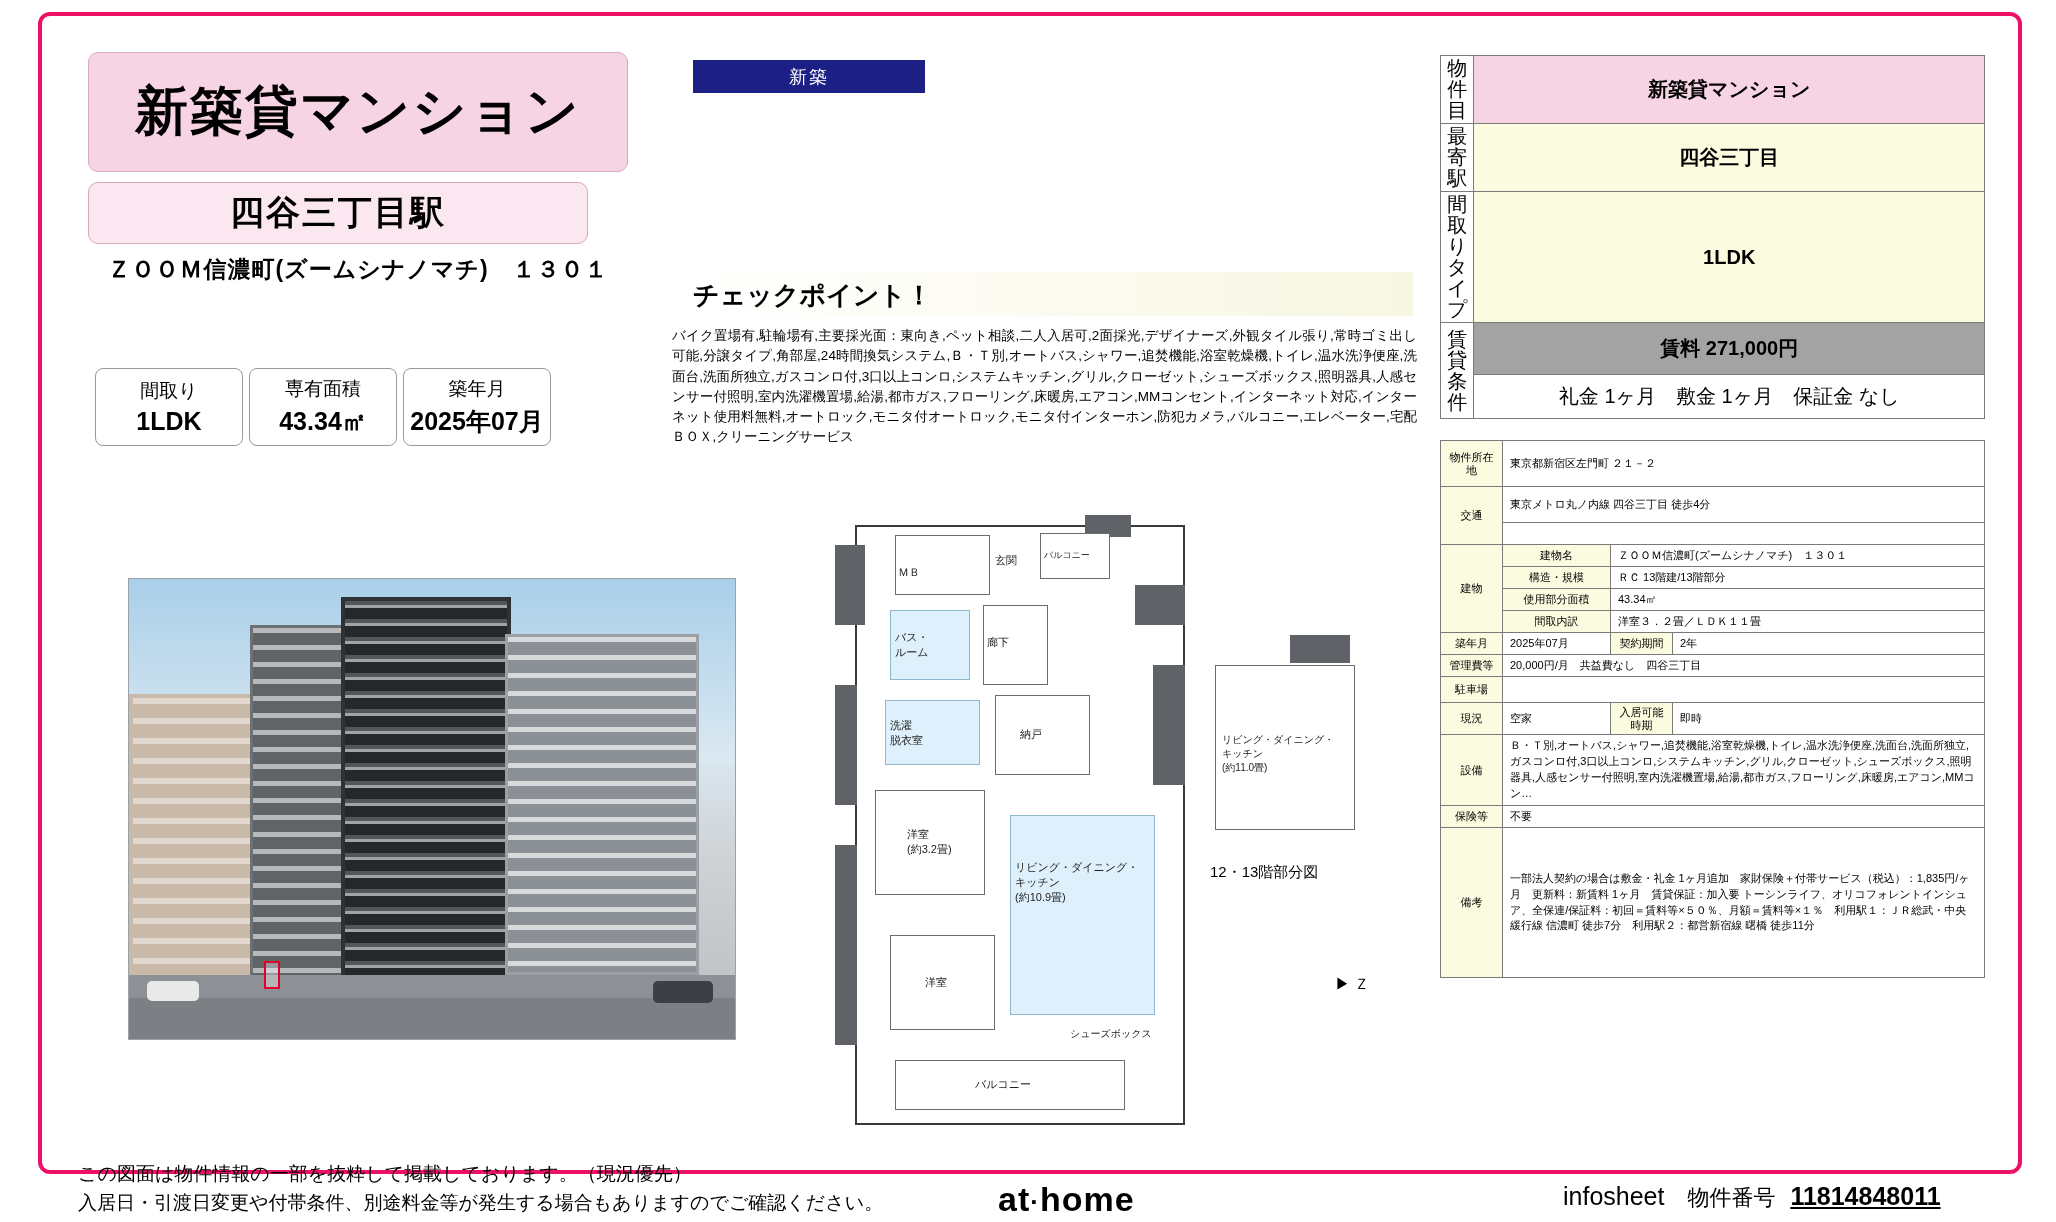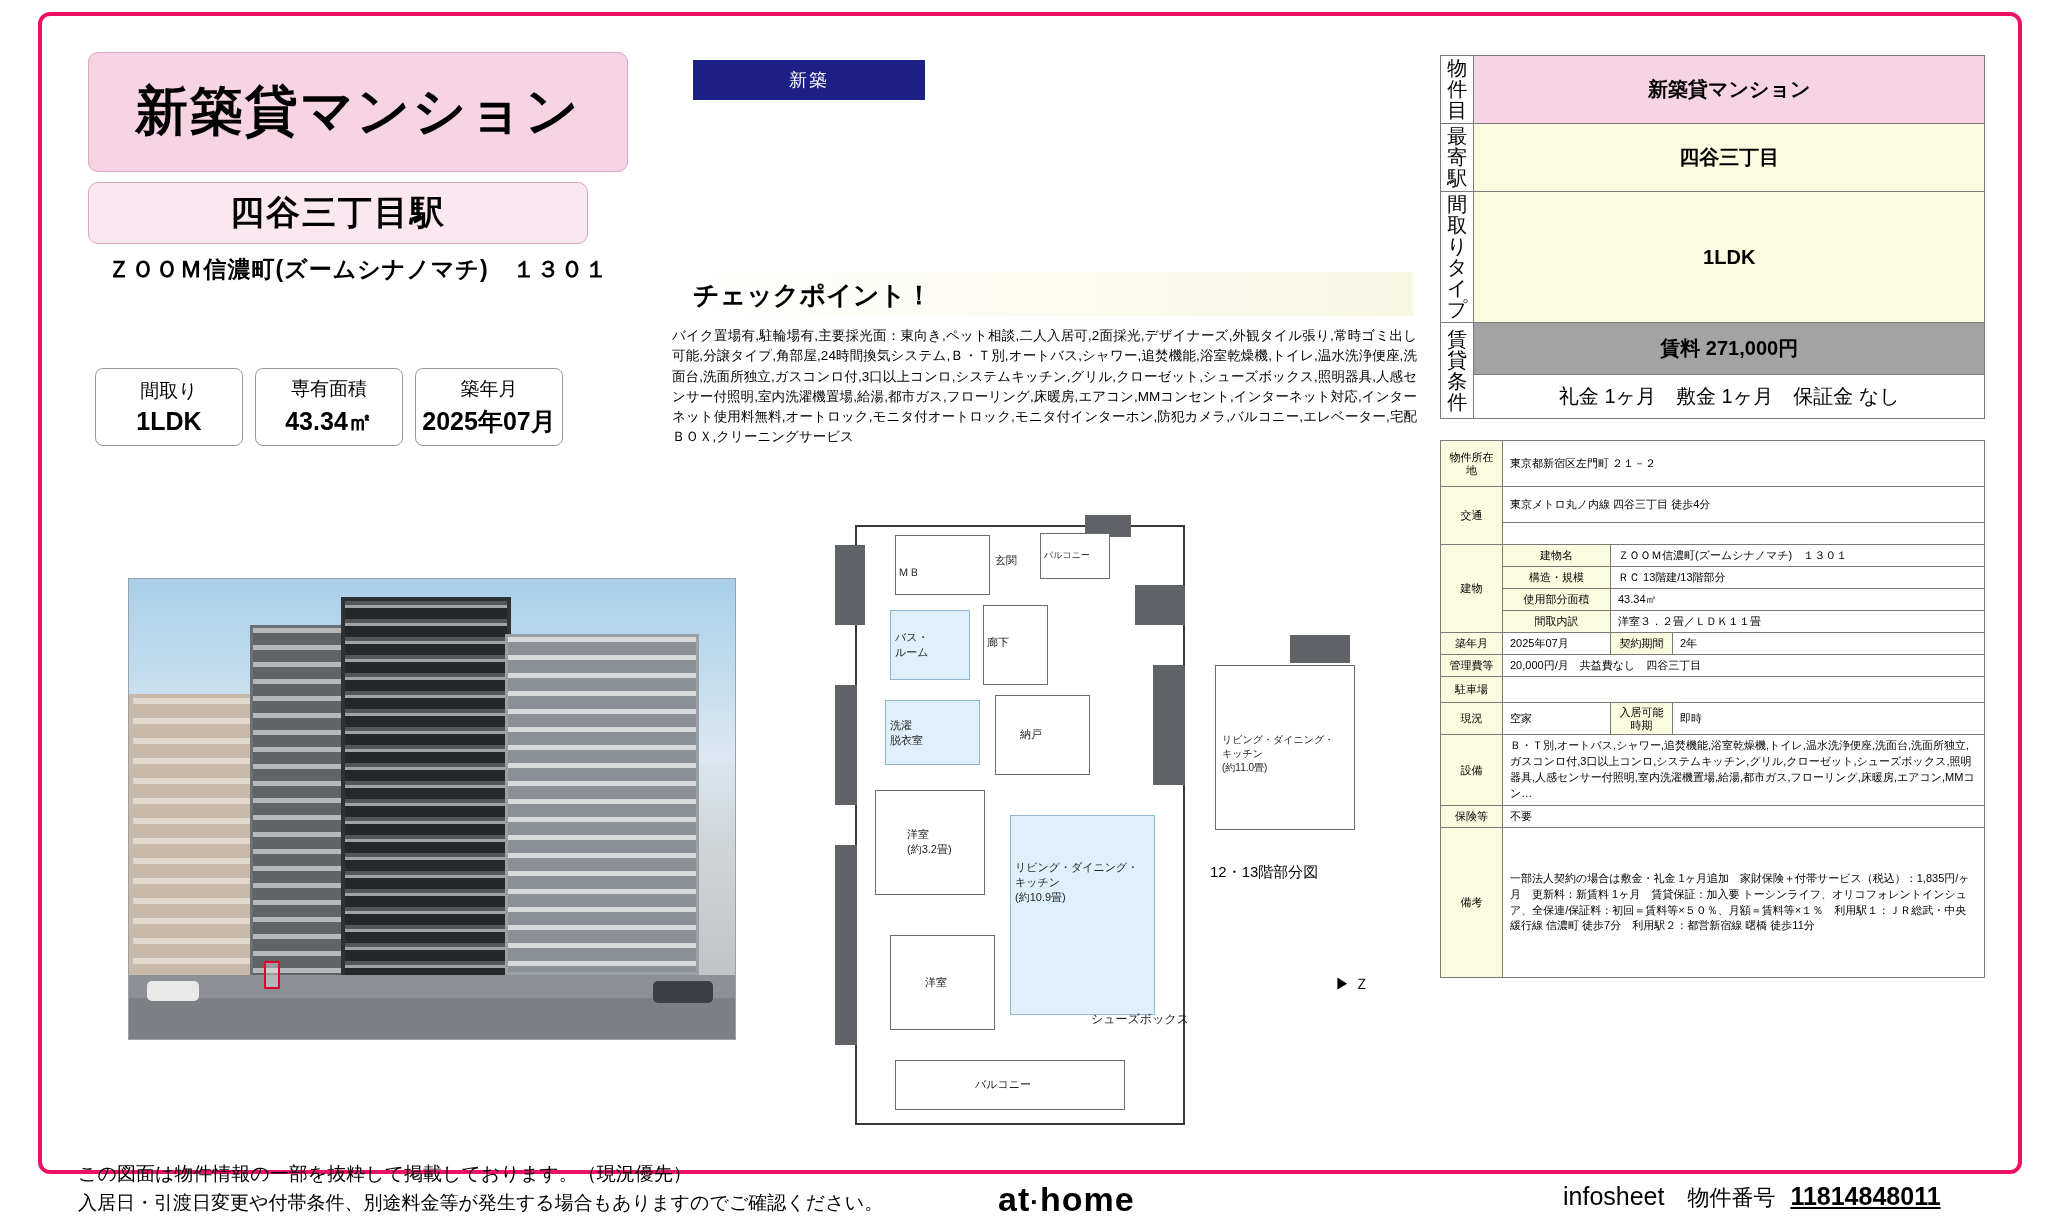--- a/index.html
+++ b/index.html
@@ -36,21 +36,21 @@
     background:#fbe7ef; border:1px solid #d8a8c0; border-radius:10px;
     display:flex; align-items:center; justify-content:center;
   }
   .station-box span { font-size:34px; font-weight:bold; letter-spacing:2px;}
   .bldg-name {
     margin-top:10px; width:540px; text-align:center;
     font-size:23px; font-weight:bold; letter-spacing:1px;
   }
   .spec-row {
     position:absolute; left:95px; top:368px;
-    display:flex; gap:12px;
+    display:flex; gap:6px;
   }
   .spec-cell {
     width:148px; height:78px; border:1px solid #999; border-radius:8px;
     display:flex; flex-direction:column; align-items:center; justify-content:center;
     background:#fff;
   }
   .spec-cell .lb { font-size:19px; }
   .spec-cell .vl { font-size:25px; font-weight:bold; margin-top:3px;}
   .photo {
     position:absolute; left:128px; top:578px; width:608px; height:462px;
@@ -71,21 +71,21 @@
   .ph-b4:after{content:"";position:absolute;inset:3px;background:
      repeating-linear-gradient(to bottom, rgba(255,255,255,.6) 0 5px, rgba(0,0,0,.1) 5px 18px);}
   .ph-ground{position:absolute;left:0;bottom:0;width:100%;height:14%;background:#8d9195;}
   .ph-road{position:absolute;left:0;bottom:0;width:100%;height:9%;background:#7c8085;}
   .ph-marker{position:absolute;left:135px;bottom:50px;width:16px;height:28px;border:2px solid #e3002b;background:rgba(255,255,255,.35);}
   .ph-car{position:absolute;left:18px;bottom:38px;width:52px;height:20px;background:#e9e9ea;border-radius:5px;}
   .ph-car2{position:absolute;right:22px;bottom:36px;width:60px;height:22px;background:#3c4045;border-radius:5px;}
 
   
   .new-tag {
-    position:absolute; left:693px; top:60px; width:232px; height:40px;
+    position:absolute; left:693px; top:60px; width:232px; height:33px;
     background:#1c1f84; color:#fff; font-size:18px;
     display:flex; align-items:center; justify-content:center; letter-spacing:2px;
   }
   .check-title {
     position:absolute; left:693px; top:278px; font-size:26px; font-weight:bold;
   }
   .check-band {
     position:absolute; left:683px; top:272px; width:730px; height:44px;
     background:linear-gradient(to right,#ffffff,#f7f7e2);
   }
@@ -219,21 +219,21 @@
     <div class="fp-txt" style="left:72px;top:312px;">洋室<br>(約3.2畳)</div>
 
     <div class="fp-wet" style="left:175px;top:300px;width:145px;height:200px;"></div>
     <div class="fp-txt" style="left:180px;top:345px;">リビング・ダイニング・<br>キッチン<br>(約10.9畳)</div>
 
     <div class="fp-room" style="left:55px;top:420px;width:105px;height:95px;"></div>
     <div class="fp-txt" style="left:90px;top:460px;">洋室</div>
 
     <div class="fp-room" style="left:60px;top:545px;width:230px;height:50px;"></div>
     <div class="fp-txt" style="left:140px;top:562px;">バルコニー</div>
-    <div class="fp-txt" style="left:235px;top:496px;font-size:12px;margin-left:21px;">シューズボックス</div>
+    <div class="fp-txt" style="left:235px;top:512px;font-size:10px;">シューズボックス</div>
 
     <div class="fp-sub">
       <div class="fp-dark" style="left:80px;top:0px;width:60px;height:28px;"></div>
       <div class="fp-room" style="left:5px;top:30px;width:140px;height:165px;"></div>
       <div class="fp-txt" style="left:12px;top:98px;font-size:10px;">リビング・ダイニング・<br>キッチン<br>(約11.0畳)</div>
     </div>
     <div class="fp-caption">12・13階部分図</div>
     <div class="fp-compass">▶ <span>Ｚ</span></div>
   </div>
 

